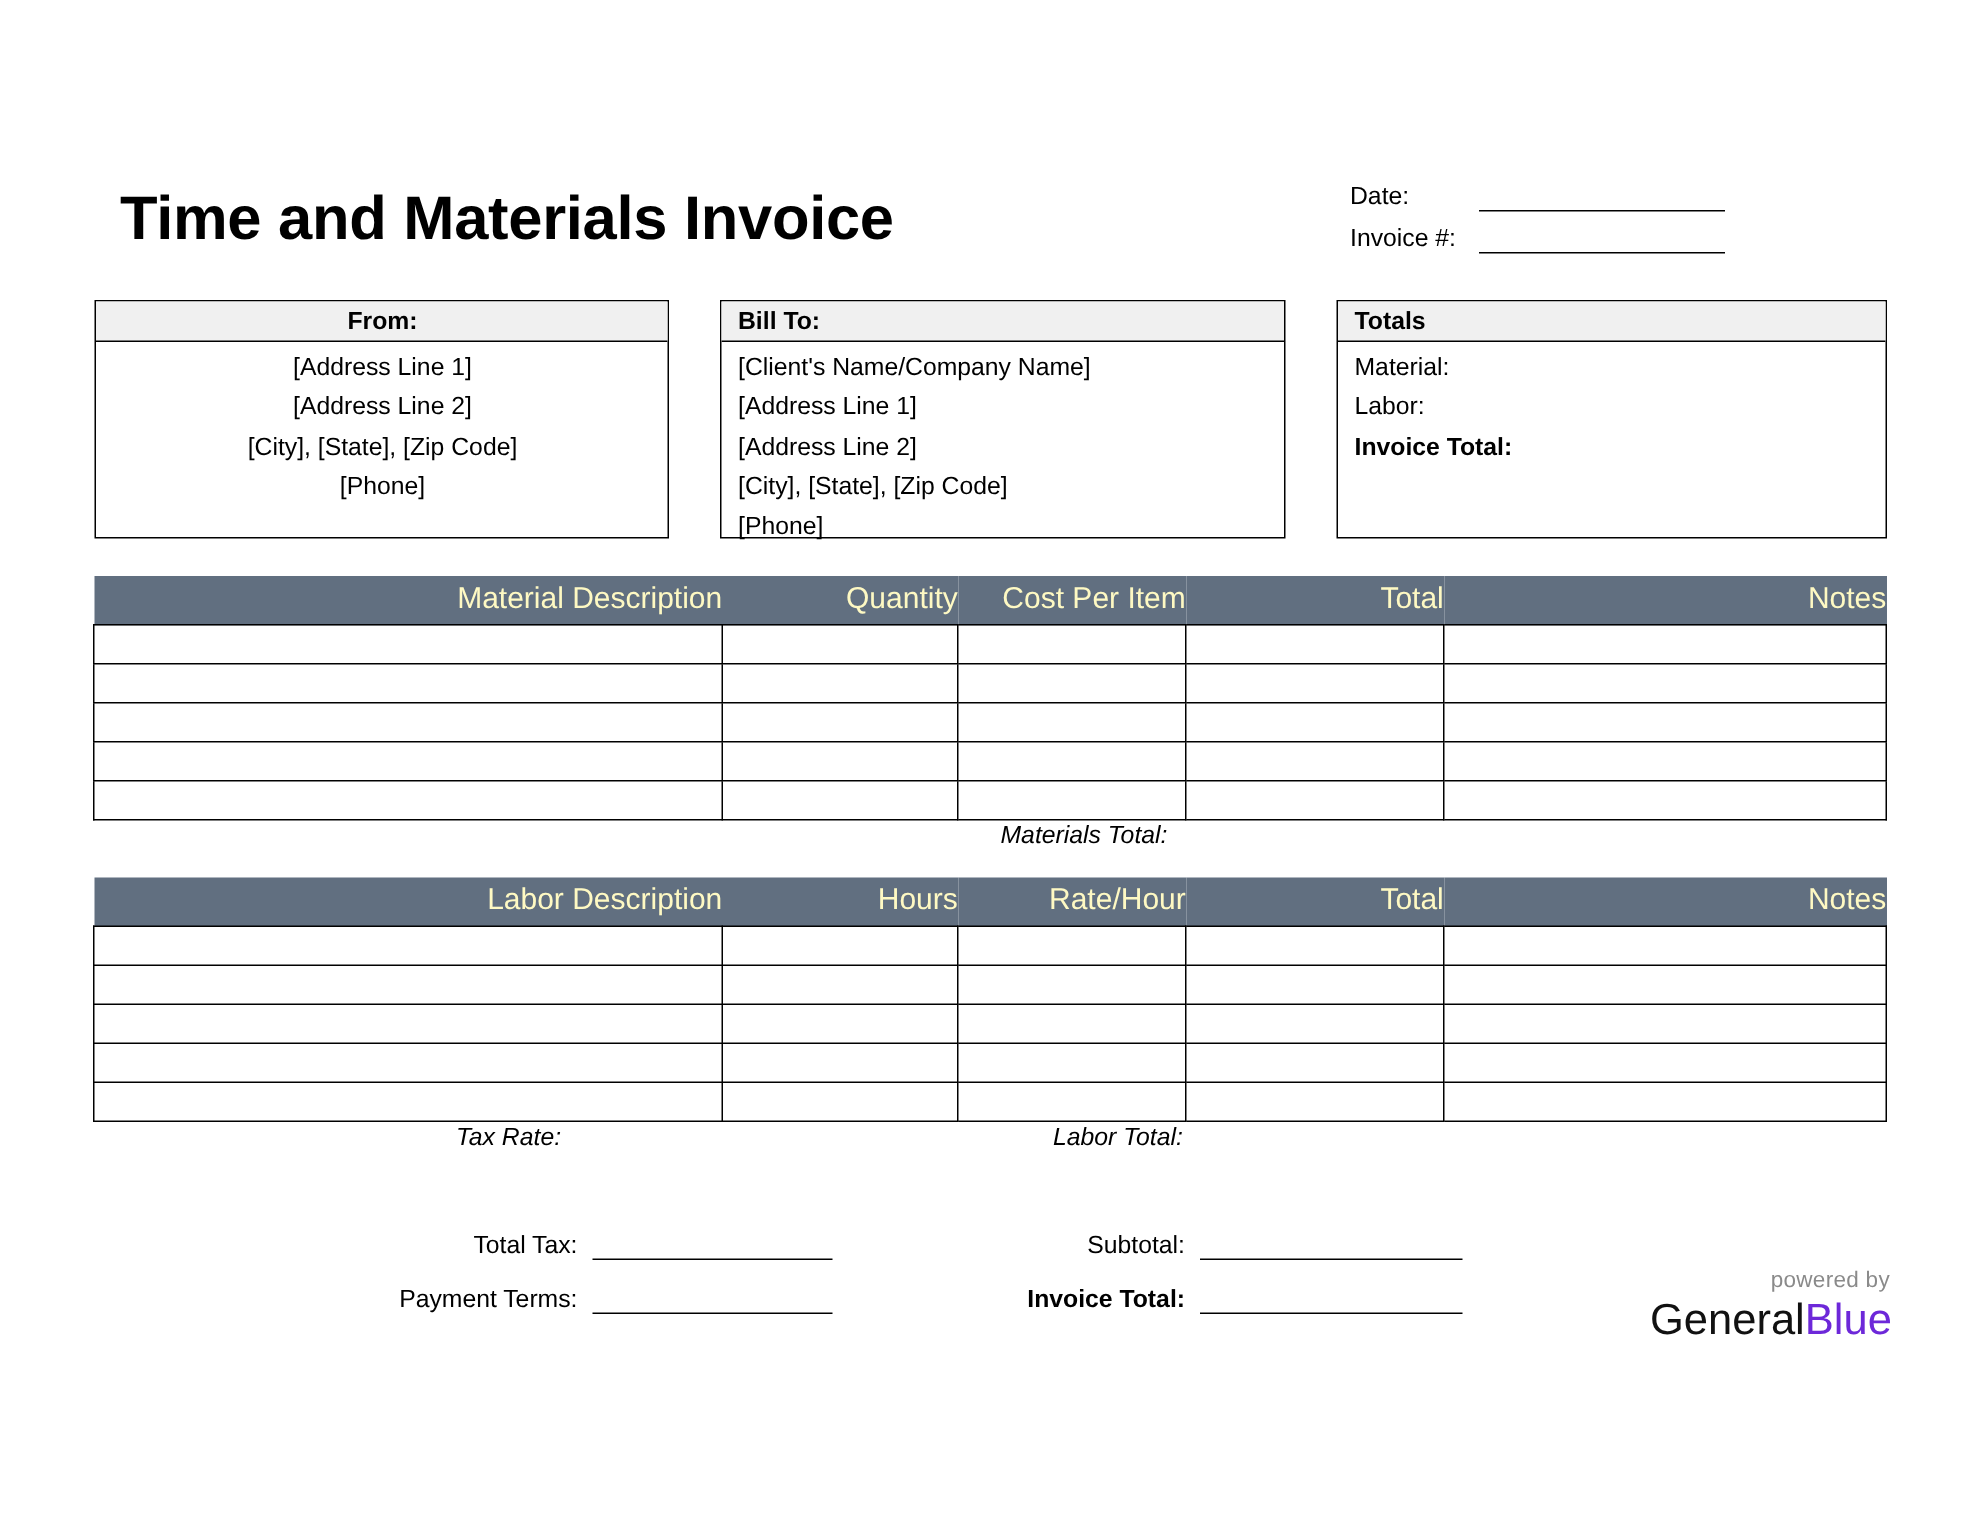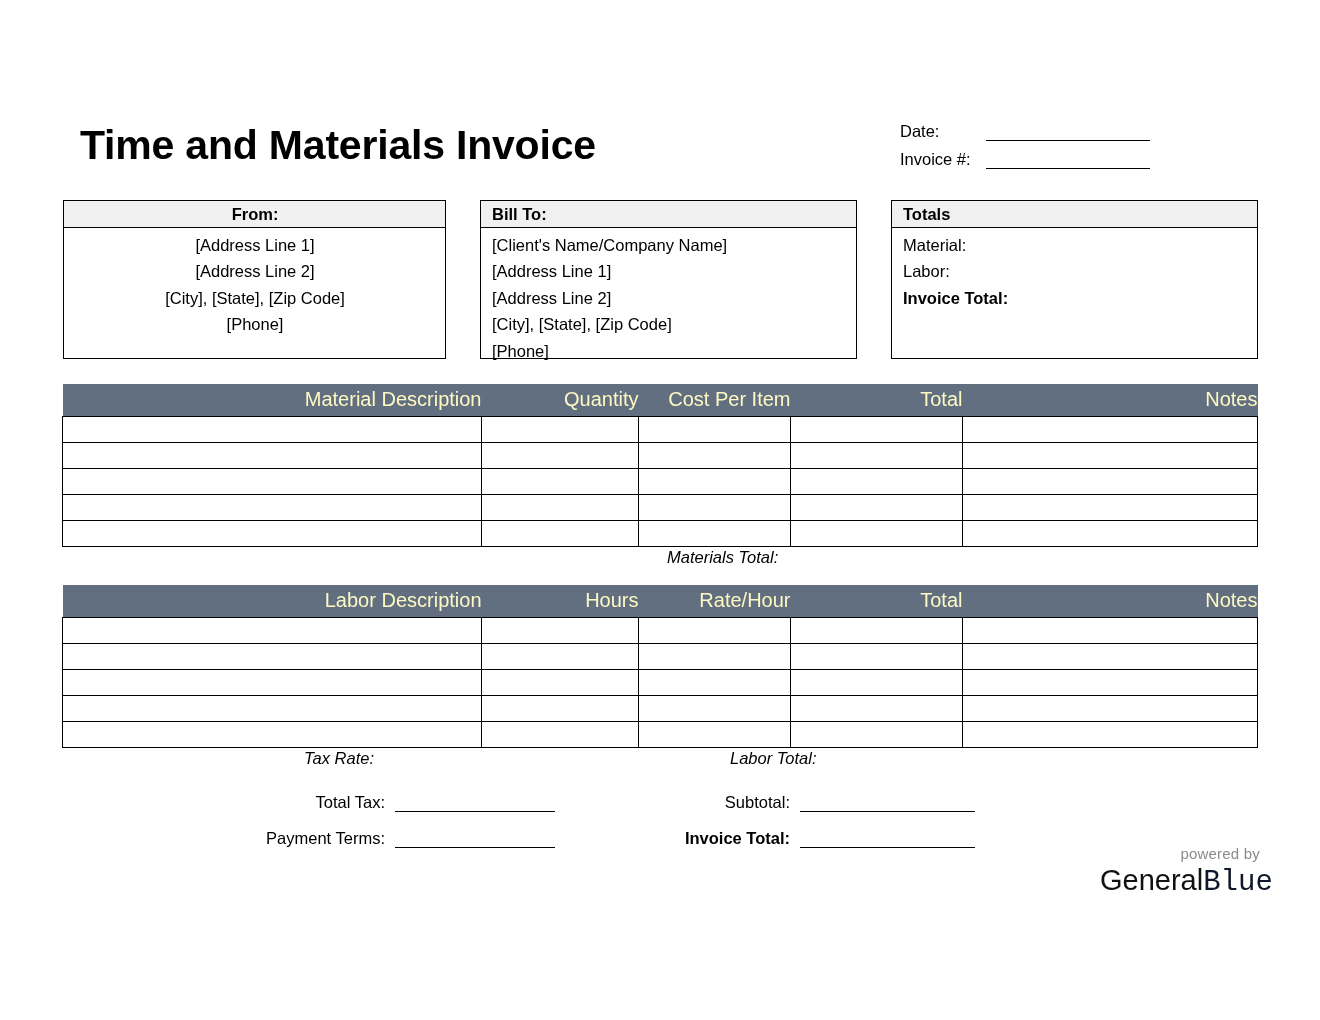--- a/index.html
+++ b/index.html
@@ -128,28 +128,29 @@
 
   
   .cap {
     position: absolute;
     font-size: 16.5px;
     font-style: italic;
     white-space: nowrap;
   }
   #cap-materials-total { left: 667px; top: 548px; }
   #cap-tax-rate        { left: 304px; top: 749px; }
-  #cap-labor-total     { left: 730px; top: 749px; }
+  #cap-labor-total     { left: 702px; top: 749px; }
 
   
   .field {
     position: absolute;
     display: flex;
     align-items: flex-end;
     height: 24px;
+    margin-top: 28px;
   }
   .field .lbl {
     font-size: 16.5px;
     line-height: 19px;
     text-align: right;
     white-space: nowrap;
     padding-right: 10px;
   }
   .field .lbl.b { font-weight: bold; }
   .field .line {
@@ -181,21 +182,21 @@
     color: #8a8a8a;
     line-height: 18px;
     letter-spacing: 0.2px;
   }
   .logo .brand {
     font-size: 29px;
     line-height: 34px;
     white-space: nowrap;
   }
   .logo .brand .g { color: #111111; }
-  .logo .brand .b { color: #0f172a; font-family: Liberation Mono, monospace; }
+  .logo .brand .b { color: #6d28d9; }
 </style>
 </head>
 <body>
 
 <div class="page">
 
   <div class="title">Time and Materials Invoice</div>
 
   <div class="meta">
     <div class="meta-row">

